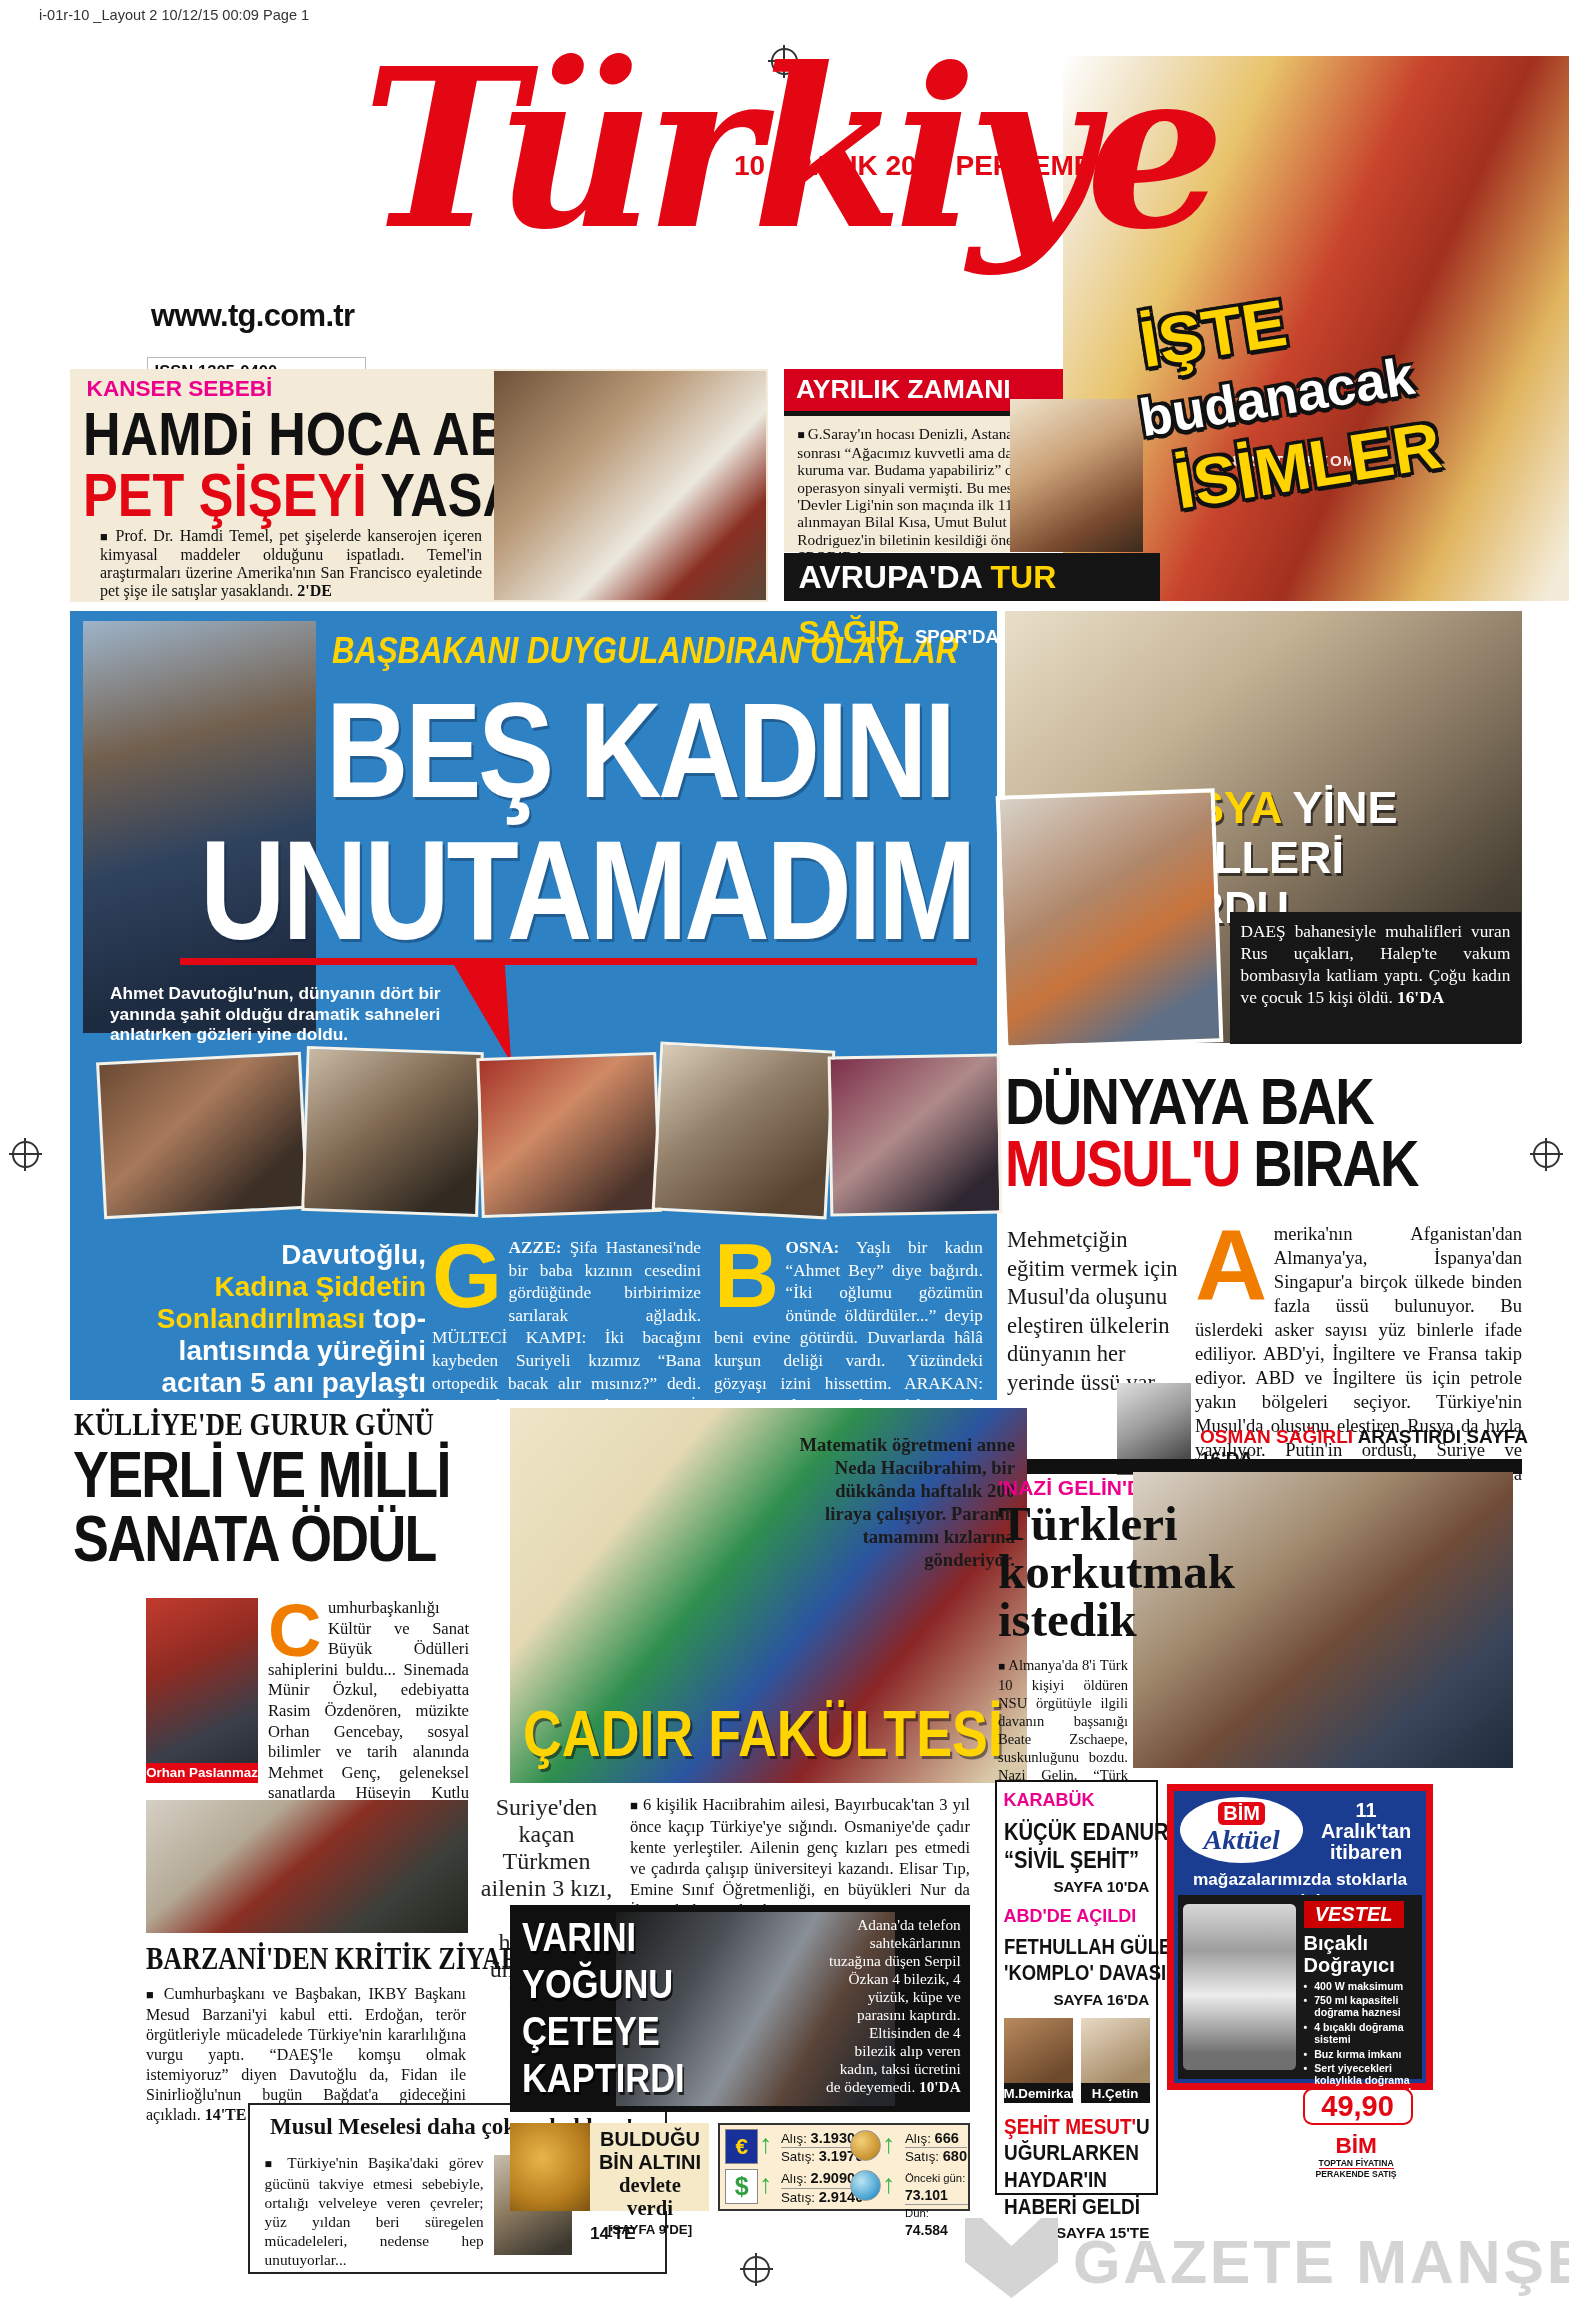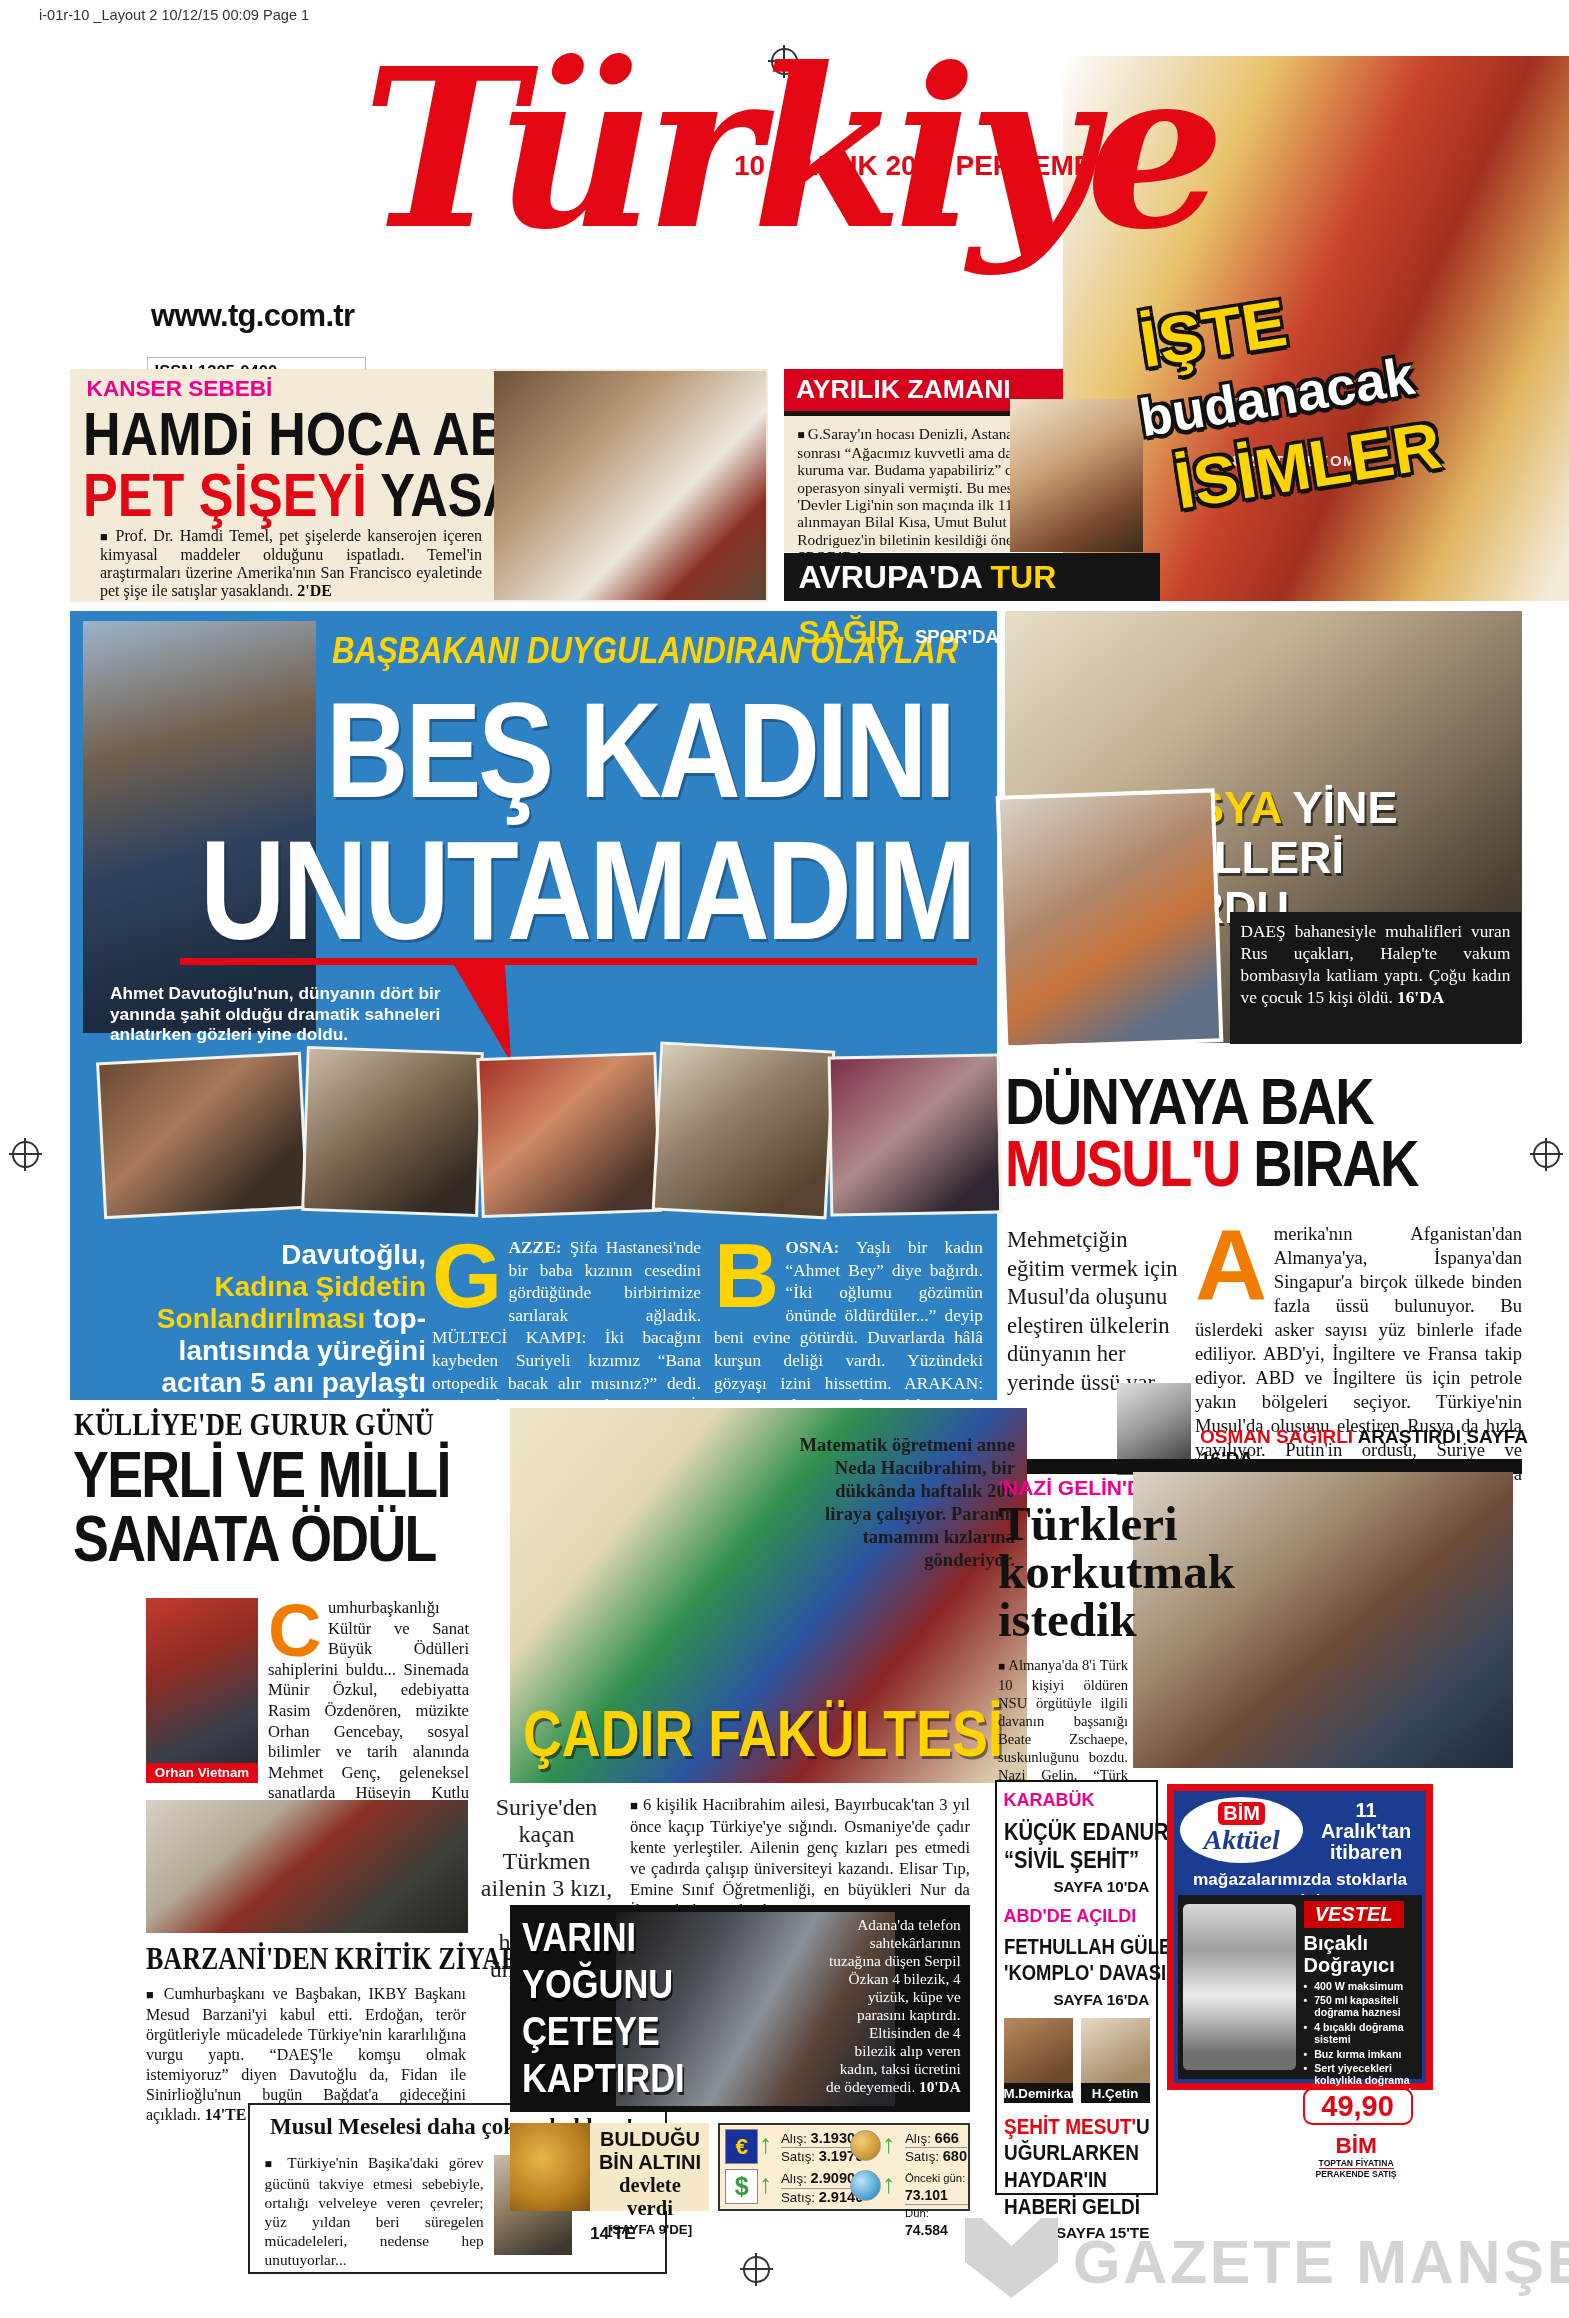--- a/index.html
+++ b/index.html
@@ -166,21 +166,21 @@
 </div>
 
 <div>
   <div class="abs serif" style="left:74px;top:1406px;font-size:32px;font-weight:bold"><span class="cond">KÜLLİYE'DE GURUR GÜNÜ</span></div>
   <div class="abs" style="left:73px;top:1443px;font-size:64px;font-weight:bold;line-height:64px;letter-spacing:-2px">
     <div><span class="cond">YERLİ VE MİLLİ</span></div>
     <div><span class="cond">SANATA ÖDÜL</span></div>
   </div>
   <div class="photo" style="left:146px;top:1598px;width:112px;height:185px;
        background:linear-gradient(155deg,#c23b2e,#8f2b22 35%,#3a3f4a 70%,#23262e)">
-    <div class="capbar" style="background:#e30613">Orhan Vietnam</div>
+    <div class="capbar" style="background:#e30613">Orhan Paslanmaz</div>
   </div>
   <div class="abs serif just" style="left:268px;top:1598px;width:201px;font-size:16.6px;line-height:20.6px">
     <span class="dropcap" style="font-size:74px;color:#f07c00;font-family:'Liberation Sans',sans-serif">C</span>
     <span>umhurbaşkanlığı Kültür ve Sanat Büyük Ödülleri sahiplerini buldu...  Sinemada Münir Özkul, edebiyatta Rasim Özdenören, müzikte Orhan Gencebay, sosyal bilimler ve tarih alanında Mehmet Genç, geleneksel sanatlarda Hüseyin Kutlu ödüle layık görüldü. Erdoğan, “Bu isimlerin ortak özelliği, yerli ve milli olmaları” dedi. </span><b>14'TE</b>
   </div>
 </div>
 
 <div>
   <div class="photo" style="left:510px;top:1408px;width:517px;height:375px;
        background:linear-gradient(130deg,#efe6c8 0%,#e5d9b4 25%,#2f8f4e 42%,#2b55a0 58%,#8a2525 72%,#d9c9a8 95%)">

